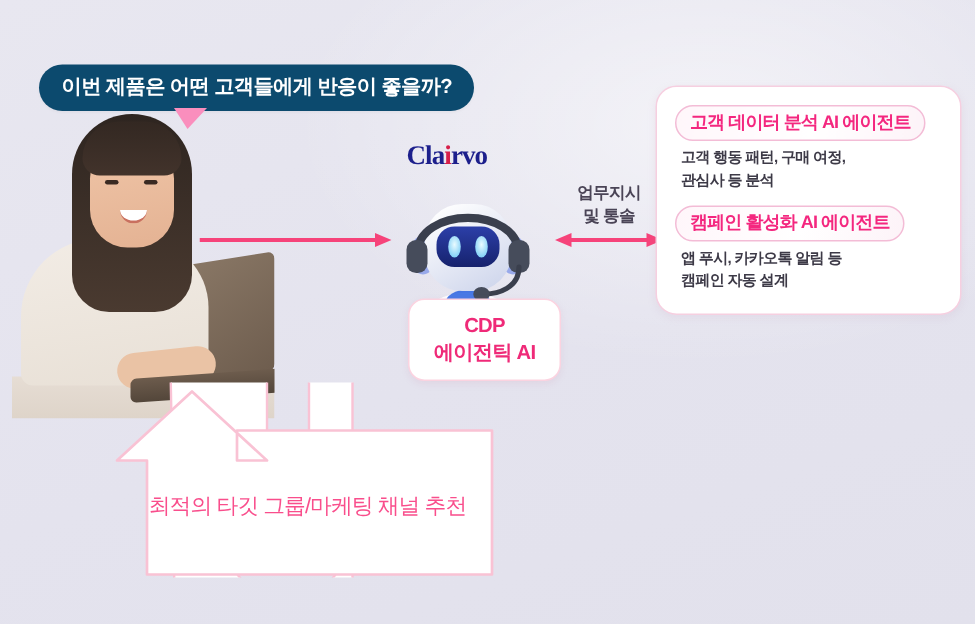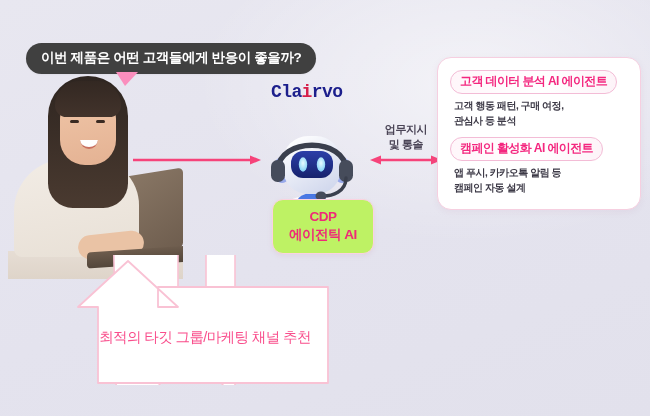--- a/index.html
+++ b/index.html
@@ -27,21 +27,21 @@
       radial-gradient(ellipse 60% 55% at 72% 20%, rgba(255,255,255,0.55) 0%, rgba(255,255,255,0) 70%),
       linear-gradient(160deg, #e8e7f0 0%, #e4e3ee 55%, #e2e1ec 100%);
   }
 
   
   .speech-bubble {
     position: absolute;
     left: 26px;
     top: 43px;
     padding: 7px 15px 8px 15px;
-    background: #404040;
+    background: #0c4a6e;
     border-radius: 17px;
     color: #ffffff;
     font-size: 13.5px;
     font-weight: bold;
     letter-spacing: -0.4px;
     white-space: nowrap;
     line-height: 1.2;
     box-shadow: 0 1px 2px rgba(0,0,0,0.04);
   }
   .speech-tail {
@@ -182,40 +182,40 @@
     font-weight: bold;
     color: #4a4456;
     line-height: 1.35;
     letter-spacing: -0.4px;
   }
 
   
   .logo {
     position: absolute;
     left: 271px;
-    top: 82px;
+    top: 93px;
     font-size: 18px;
     font-weight: bold;
     letter-spacing: -0.6px;
     color: #1c1f8c;
-    font-family: Liberation Mono, monospace;
+    font-family: Liberation Serif, serif;
   }
   .logo .accent { color: #d61f4a; }
 
   
   .robot { position: absolute; left: 266px; top: 118px; width: 92px; height: 100px; }
 
   
   .cdp-box {
     position: absolute;
     left: 272px;
     top: 199px;
     width: 88px;
     padding: 8px 6px 9px 6px;
-    background: #bef264;
+    background: #ffffff;
     border: 1.4px solid #fbd3e0;
     border-radius: 11px;
     text-align: center;
     color: #ef2a78;
     font-size: 13.5px;
     font-weight: bold;
     line-height: 1.32;
     letter-spacing: -0.5px;
     box-shadow: 0 2px 5px rgba(200,120,160,0.13);
   }

